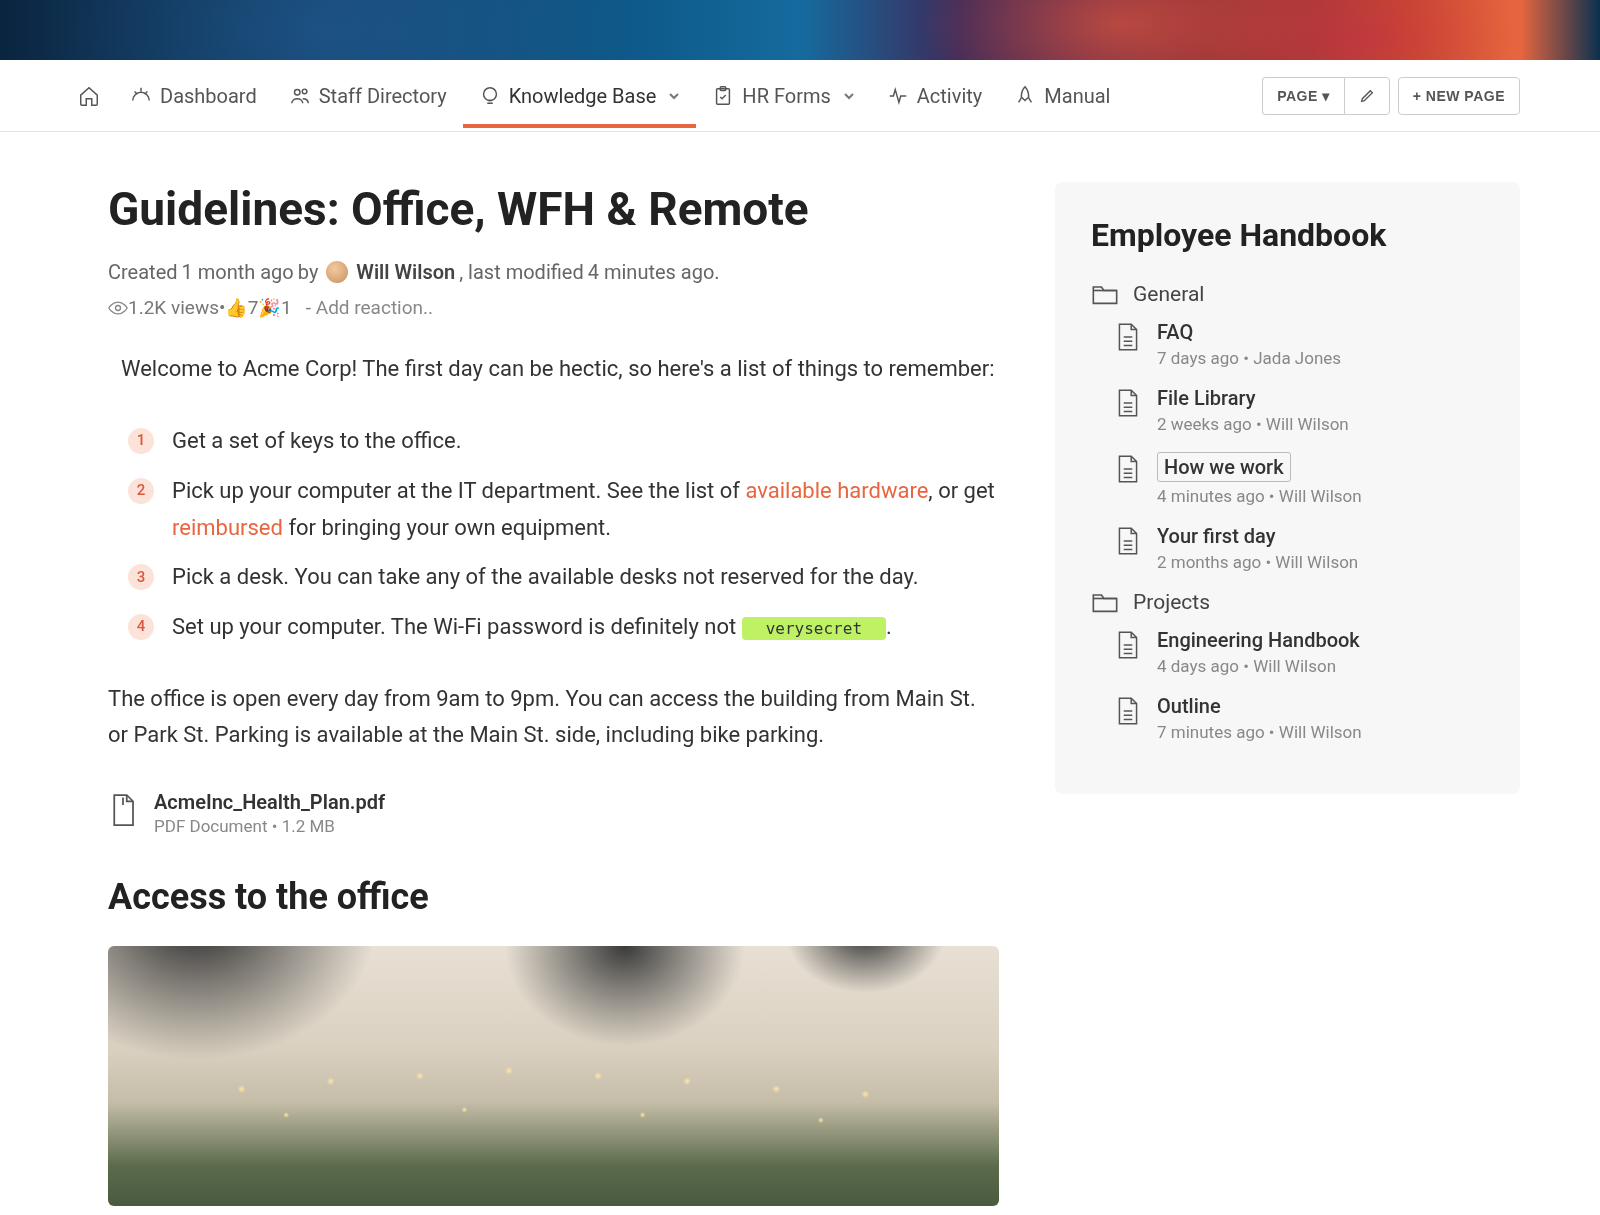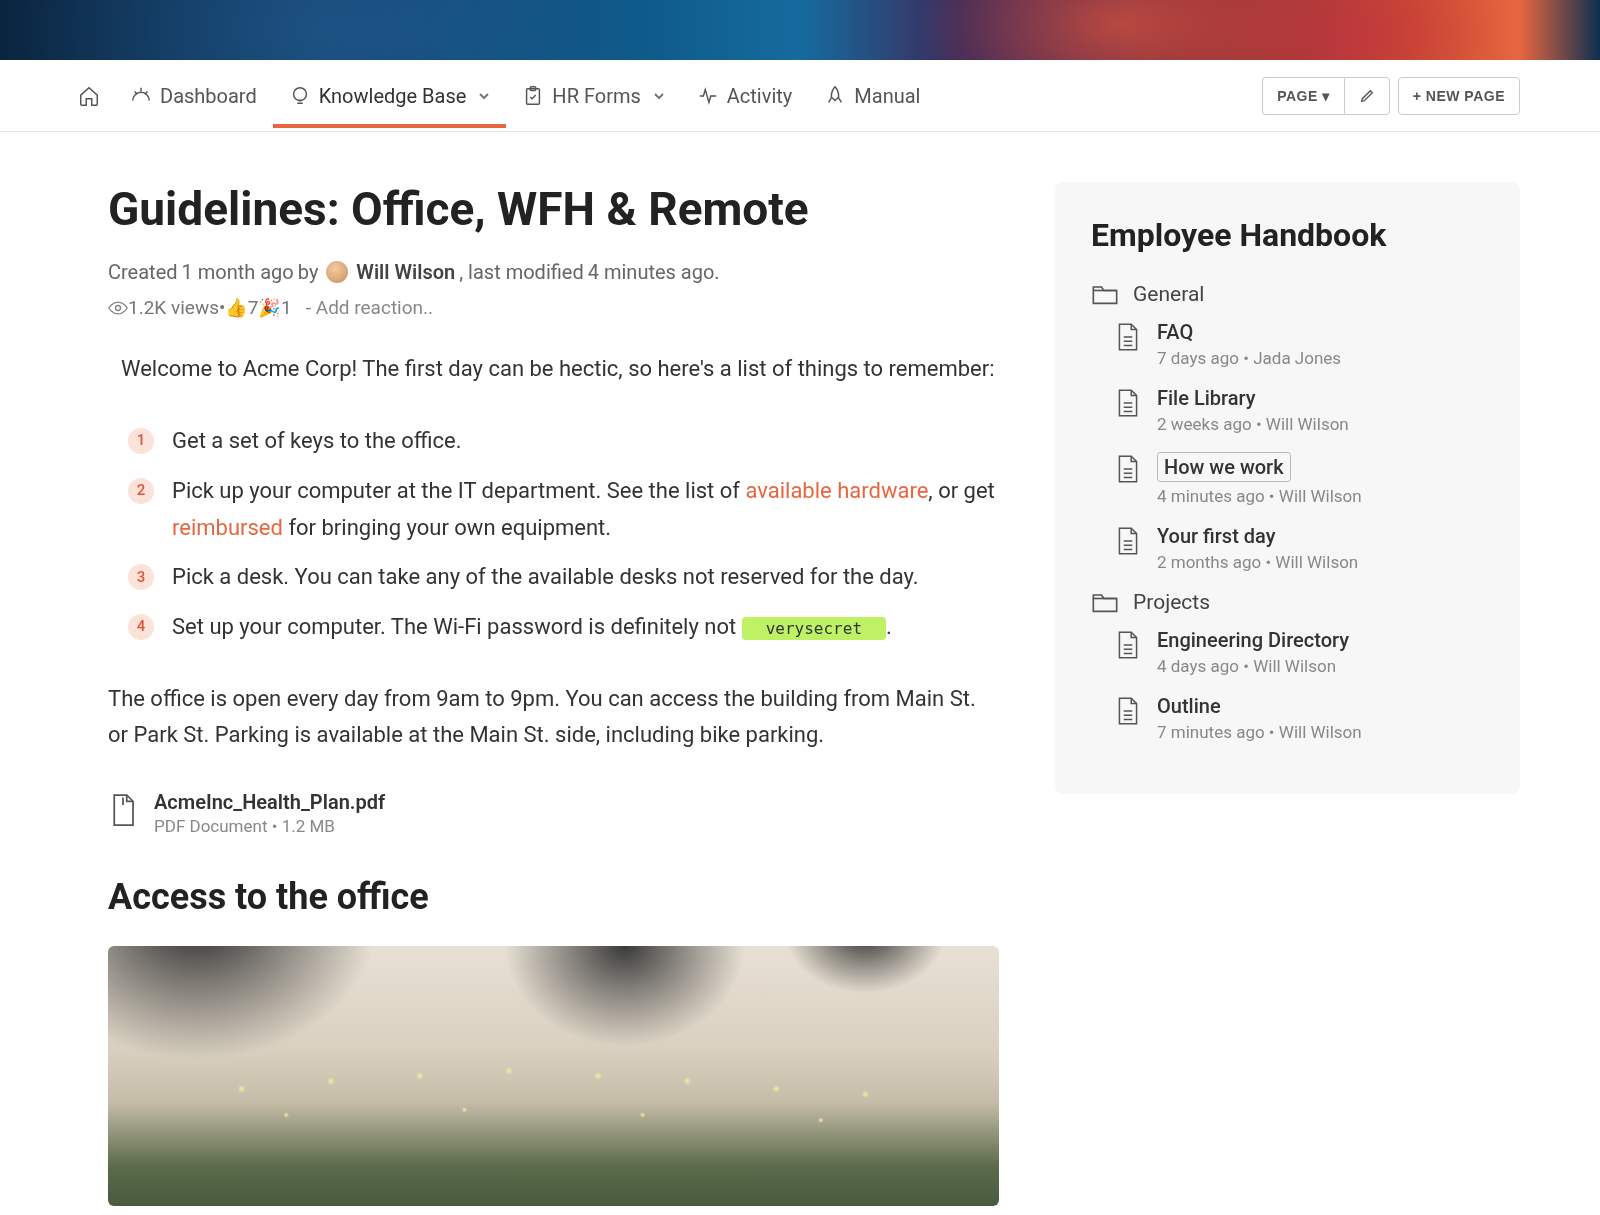--- a/index.html
+++ b/index.html
@@ -166,20 +166,29 @@
       <svg class="nav-icon" viewBox="0 0 24 24">
           <path d="M3 11l9-8 9 8v10a1 1 0 01-1 1h-5v-7h-6v7H4a1 1 0 01-1-1V11z"></path>
         </svg>
     </div>
     <div class="nav-item">
       <svg class="nav-icon" viewBox="0 0 24 24">
           <path d="M12 3v4M5 7l3 3M19 7l-3 3"></path>
           <path d="M3 17a9 9 0 0118 0"></path>
         </svg>
       <span>Dashboard</span>
+    </div>
+    <div class="nav-item">
+      <svg class="nav-icon" viewBox="0 0 24 24">
+          <circle cx="9" cy="8" r="3"></circle>
+          <path d="M3 20c0-3 3-5 6-5s6 2 6 5"></path>
+          <circle cx="17" cy="7" r="2.5"></circle>
+          <path d="M15 15c3 0 6 1 6 5"></path>
+        </svg>
+      <span>Staff Directory</span>
     </div>
     <div class="nav-item active">
       <svg class="nav-icon" viewBox="0 0 24 24">
           <circle cx="12" cy="10" r="7"></circle>
           <path d="M9 20h6M10 17h4"></path>
         </svg>
       <span>Knowledge Base</span>
       <svg class="chevron" viewBox="0 0 12 12">
           <path d="M2 4l4 4 4-4"></path>
         </svg>
@@ -354,21 +363,21 @@
           </svg>
           <span class="sb-folder-name">Projects</span>
         </div>
         <div class="sb-doc">
           <svg viewBox="0 0 24 28">
             <path d="M4 2h11l5 5v19H4V2z"></path>
             <path d="M15 2v5h5"></path>
             <path d="M8 14h8M8 18h8M8 22h8"></path>
           </svg>
           <div>
-            <div class="sb-doc-name">Engineering Directory</div>
+            <div class="sb-doc-name">Engineering Handbook</div>
             <div class="sb-doc-meta">4 days ago • Will Wilson</div>
           </div>
         </div>
         <div class="sb-doc">
           <svg viewBox="0 0 24 28">
             <path d="M4 2h11l5 5v19H4V2z"></path>
             <path d="M15 2v5h5"></path>
             <path d="M8 14h8M8 18h8M8 22h8"></path>
           </svg>
           <div>

